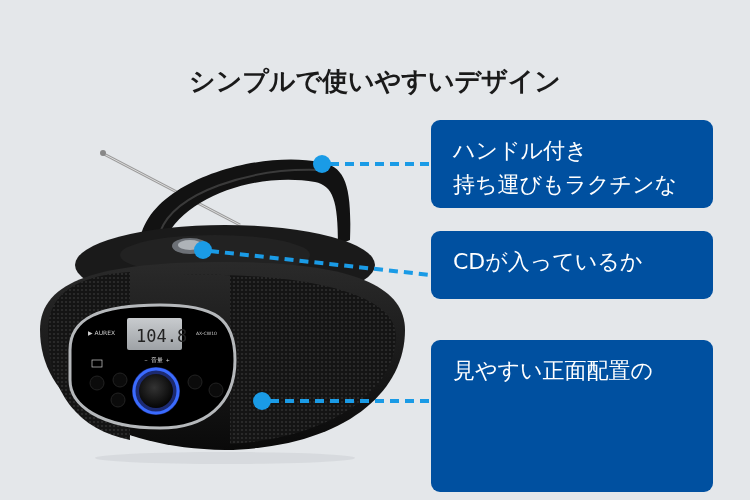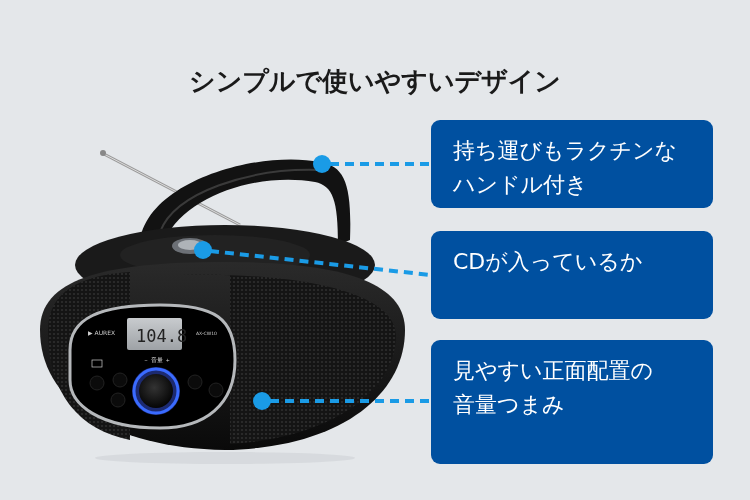--- a/index.html
+++ b/index.html
@@ -15,22 +15,22 @@
     color: #1a1a1a; letter-spacing: 0px; margin-top: 14px;
   }
   .callout {
     position: absolute; left: 431px; width: 282px;
     background: #0050a0; border-radius: 9px; color: #fff;
     box-sizing: border-box; padding: 14px 20px 0 22px;
     font-size: 22px; line-height: 34px;
   }
   .callout .line { display: block; white-space: nowrap; }
   #c1 { top: 120px; height: 88px; }
-  #c2 { top: 231px; height: 88px; }
-  #c3 { top: 340px; height: 124px; }
+  #c2 { top: 231px; height: 68px; }
+  #c3 { top: 340px; height: 152px; }
   .product { position: absolute; left: 0; top: 0; width: 750px; height: 500px; }
   .overlay { position: absolute; left: 0; top: 0; width: 750px; height: 500px; pointer-events: none; }
 </style>
 </head>
 <body>
 
 <div class="title">シンプルで使いやすいデザイン</div>
 
 <svg class="product" viewBox="0 0 750 500" xmlns="http://www.w3.org/2000/svg">
   <defs>
@@ -104,22 +104,21 @@
     <line x1="330" y1="164" x2="431" y2="164"></line>
     <line x1="210" y1="251" x2="431" y2="275"></line>
     <line x1="270" y1="401" x2="431" y2="401"></line>
   </g>
   <circle cx="322" cy="164" r="9" fill="#1a9be6"></circle>
   <circle cx="203" cy="250" r="9" fill="#1a9be6"></circle>
   <circle cx="262" cy="401" r="9" fill="#1a9be6"></circle>
 </svg>
 
 <div class="callout" id="c1">
+  <span class="line">ハンドル付き</span>
   <span class="line">持ち運びもラクチンな</span>
-  <span class="line">ハンドル付き</span>
 </div>
 <div class="callout" id="c2">
   <span class="line">CDが入っているか</span>
 </div>
 <div class="callout" id="c3">
   <span class="line">見やすい正面配置の</span>
-  <span class="line">音量つまみ</span>
 </div>
 
 </body></html>

